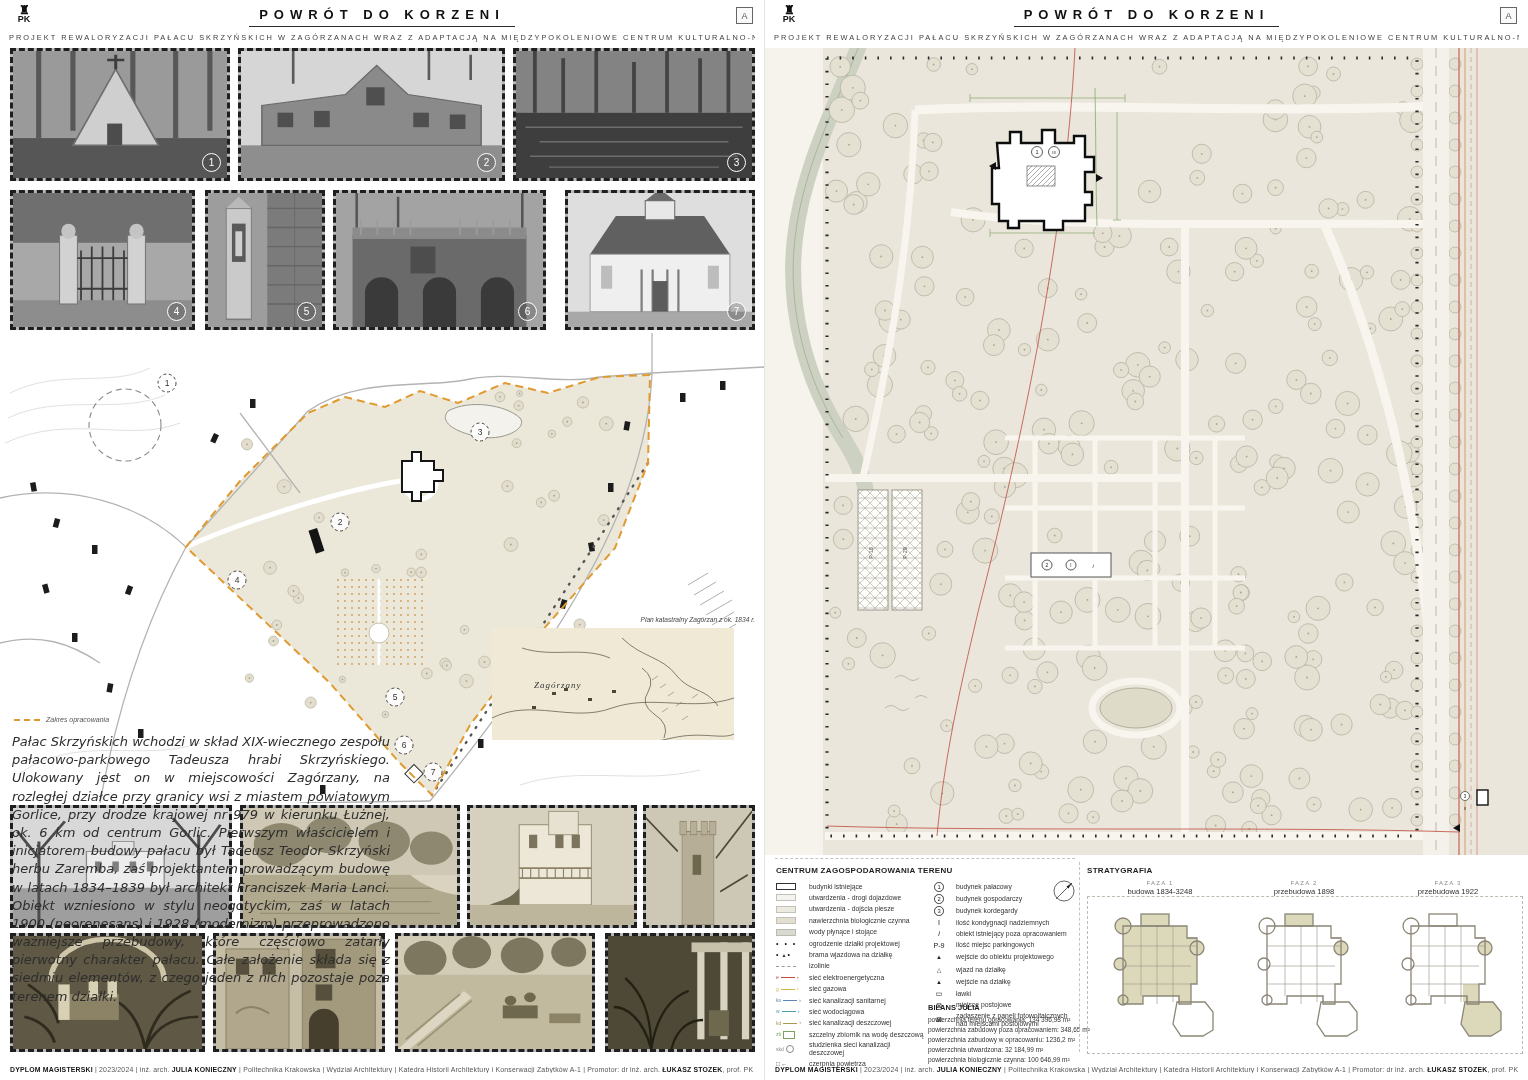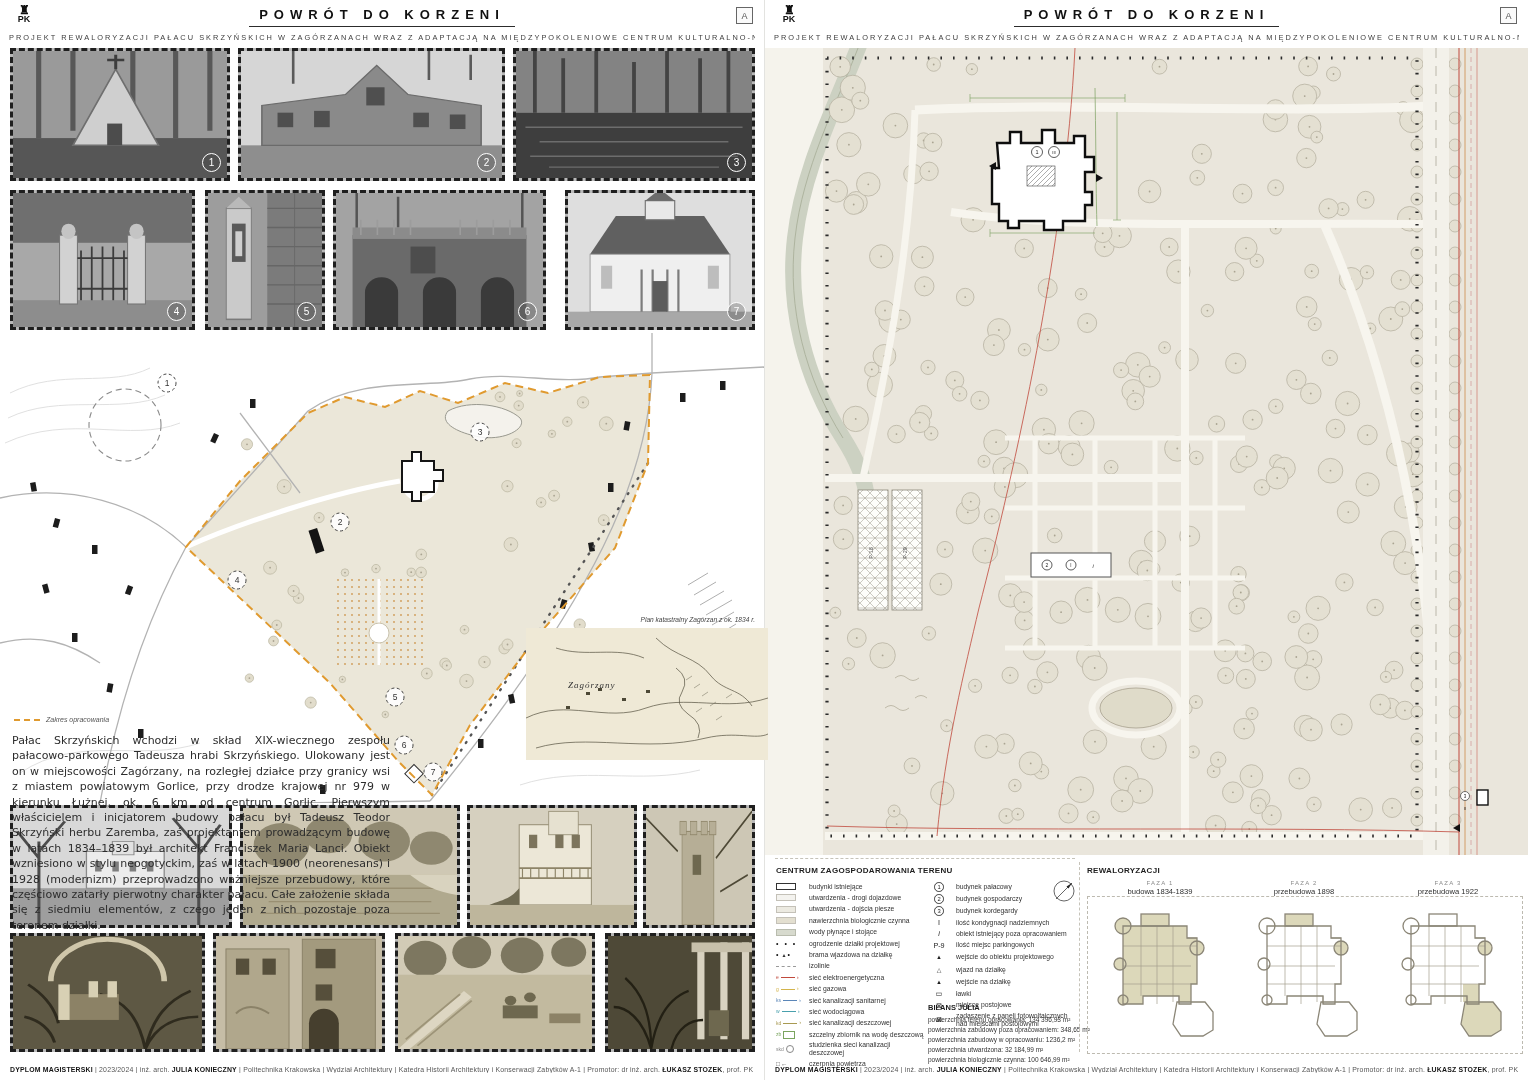--- a/index.html
+++ b/index.html
@@ -23,26 +23,26 @@
   
   .photo{position:absolute;border:3px dashed #1f1f1f;background:#b9b9b9;box-sizing:border-box;overflow:hidden}
   .photo svg{position:absolute;left:0;top:0;width:100%;height:100%}
   .ph-badge{position:absolute;right:6px;bottom:6px;width:19px;height:19px;border:1.4px solid #fff;
             border-radius:50%;color:#fff;font-size:10px;line-height:17px;text-align:center;
             background:rgba(70,70,70,.28);box-sizing:border-box}
   
   .zakres{position:absolute;left:14px;top:716px;display:flex;align-items:center;gap:6px;
           font-size:7px;font-style:italic;color:#555;z-index:5}
   .zakres .dash{width:26px;border-top:2.6px dashed #e09a2f}
-  .desc{position:absolute;left:12px;top:733px;width:378px;font-size:11px;
+  .desc{position:absolute;left:12px;top:733px;width:378px;font-style:italic;font-size:13px;
         line-height:1.4;color:#2d2d2d;text-align:justify;z-index:5;
         font-family:"DejaVu Sans",sans-serif}
   .map-cap{position:absolute;left:380px;top:616px;width:375px;text-align:right;font-size:6.6px;
            font-style:italic;color:#444;z-index:5}
-  .inset{position:absolute;left:526px;top:628px;width:242px;height:132px;background:#e5e5e5;z-index:4;overflow:hidden}
+  .inset{position:absolute;left:492px;top:628px;width:242px;height:112px;background:#e5e5e5;z-index:4;overflow:hidden}
   .inset .zg{position:absolute;left:42px;top:52px;font-family:"Liberation Serif",serif;
              font-style:italic;font-size:9px;color:#333;letter-spacing:1px}
   
   .footer{position:absolute;bottom:7px;left:10px;right:6px;font-size:6.9px;color:#555;
           letter-spacing:.2px;white-space:nowrap;overflow:hidden}
   .footer b{color:#141414}
   
   .lg-title{position:absolute;font-size:8px;font-weight:bold;color:#1e1e1e;letter-spacing:.3px}
   .lg-col{position:absolute;display:flex;flex-direction:column;gap:2.4px}
   .lg-row{display:flex;align-items:center;gap:6px;min-height:7.6px}
@@ -1350,24 +1350,24 @@
     <div id="bil-lines">
         <div class="bil-line">powierzchnia terenu opracowania: 134 396,93 m²</div>
         <div class="bil-line">powierzchnia zabudowy poza opracowaniem: 348,65 m²</div>
         <div class="bil-line">powierzchnia zabudowy w opracowaniu: 1236,2 m²</div>
         <div class="bil-line">powierzchnia utwardzona: 32 184,99 m²</div>
         <div class="bil-line">powierzchnia biologicznie czynna: 100 646,99 m²</div>
       </div>
   </div>
 
   <div class="vdash" style="left:314px;top:862px;height:190px"></div>
-  <div class="lg-title" style="left:322px;top:866px">REWALORYZACJI</div>
+  <div class="lg-title" style="left:322px;top:866px">STRATYGRAFIA</div>
   <div class="strat-box" style="left:322px;top:896px;width:434px;height:156px"></div>
   <div class="ph-name" style="left:330px;top:880px;width:130px">FAZA 1</div>
-  <div class="ph-desc" style="left:330px;top:887px;width:130px">budowa 1834-1839</div>
+  <div class="ph-desc" style="left:330px;top:887px;width:130px">budowa 1834-3248</div>
   <div class="ph-name" style="left:474px;top:880px;width:130px">FAZA 2</div>
   <div class="ph-desc" style="left:474px;top:887px;width:130px">przebudowa 1898</div>
   <div class="ph-name" style="left:618px;top:880px;width:130px">FAZA 3</div>
   <div class="ph-desc" style="left:618px;top:887px;width:130px">przebudowa 1922</div>
 
   <svg style="position:absolute;left:322px;top:898px" width="434" height="152" viewBox="0 0 434 152">
     <defs>
       <g id="sFill1">
           <path d="M28,22 H92 V34 H102 V80 H96 V100 H84 V92 H48 V100 H28 Z"></path>
         <circle cx="28" cy="22" r="8"></circle>

